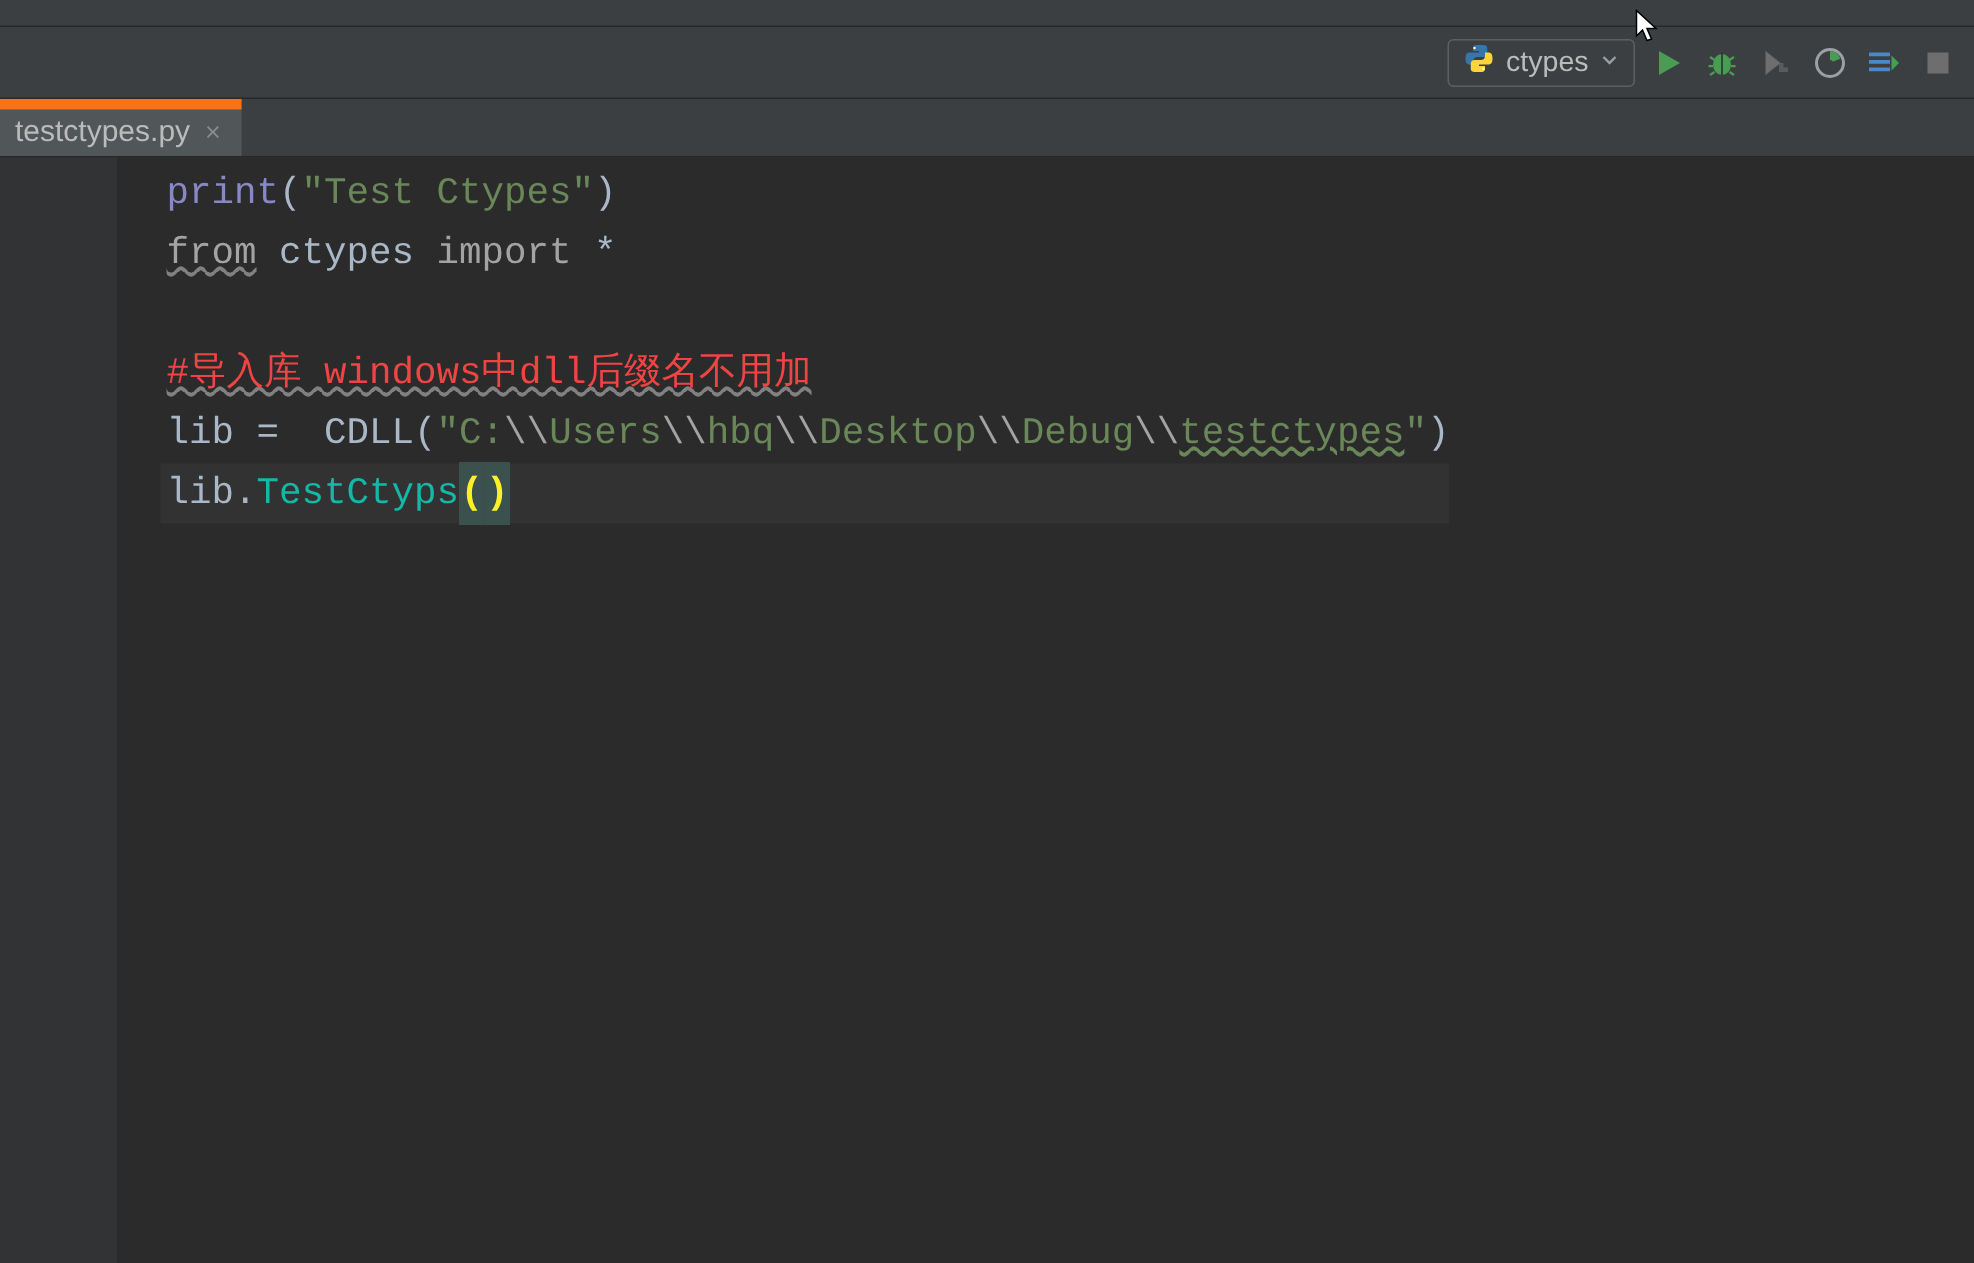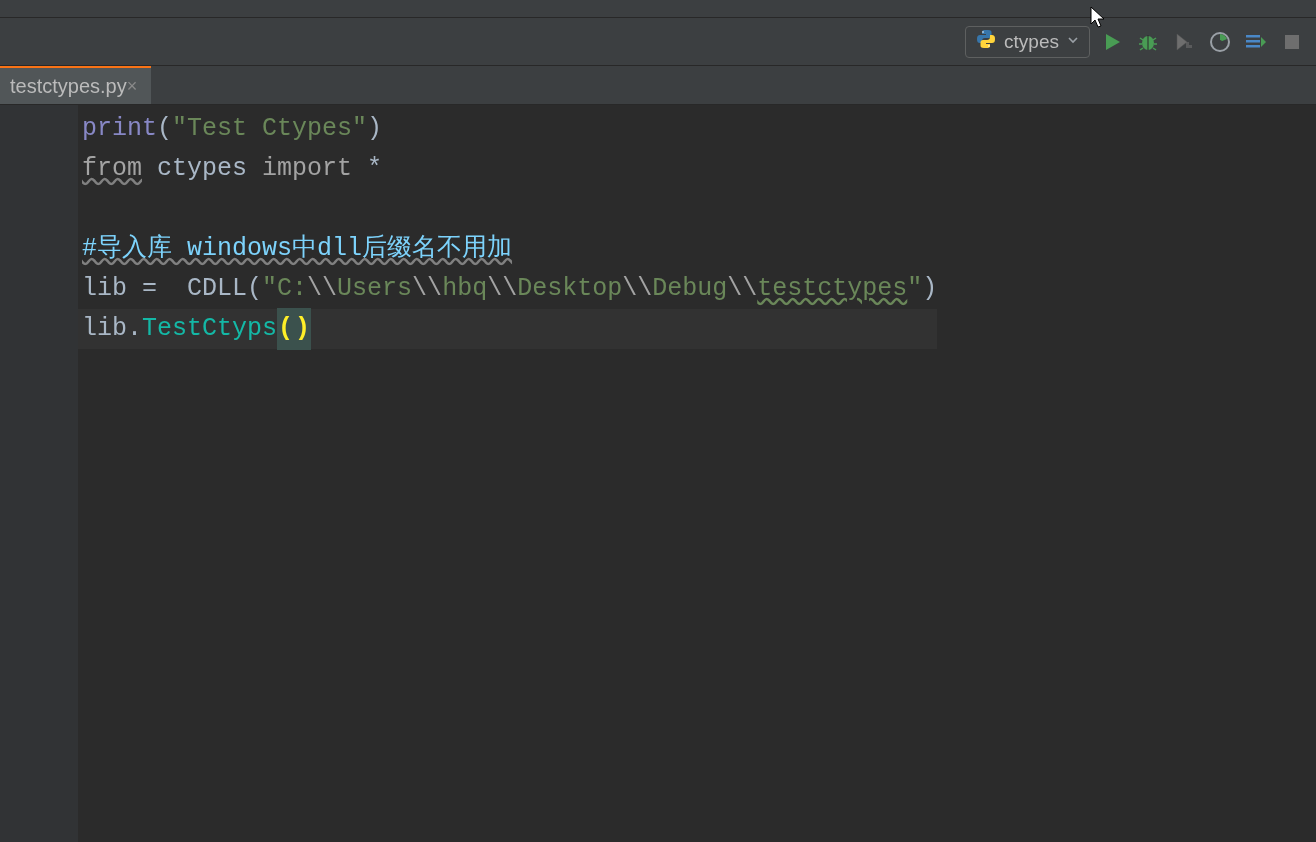--- a/index.html
+++ b/index.html
@@ -59,21 +59,22 @@
     }
     .tab {
       display: flex;
       align-items: center;
       height: 38px;
       padding: 0 14px 0 10px;
       background: #515658;
       color: #bbbbbb;
       font-size: 20px;
       font-family: "Segoe UI", sans-serif;
-      border-top: 2px solid #f97316;
+      gap: 10px;
+      border-top: 7px solid #f97316;
       cursor: pointer;
     }
     .tab-close {
       color: #8a8a8a;
       font-size: 18px;
       cursor: pointer;
     }
     .editor-area {
       display: flex;
       height: calc(842px - 18px - 48px - 39px);
@@ -83,20 +84,21 @@
       width: 78px;
       background: #313335;
       flex-shrink: 0;
     }
     .code {
       padding: 4px 0;
       font-size: 25px;
       line-height: 40px;
       white-space: pre;
       position: relative;
+      margin-left: 29px;
     }
     .code-line {
       height: 40px;
       display: flex;
       align-items: center;
       padding-left: 4px;
     }
     .hl-line {
       background: #323232;
     }
@@ -113,21 +115,21 @@
     .underline-wavy {
       text-decoration-line: underline;
       text-decoration-style: wavy;
       text-decoration-color: #808080;
     }
     .underline-green {
       text-decoration-line: underline;
       text-decoration-style: wavy;
       text-decoration-color: #6a8759;
     }
-    .comment { color: #7dd3fc; }
+    .comment { color: #ef4444; }
     .member { color: #14b8a6; }
     .bright-paren { color: #ffef28; font-weight: bold;}
     .cursor-pointer-overlay {
       position: absolute;
       top: 6px;
       left: 1090px;
       pointer-events: none;
     }
   </style>
 </head>

